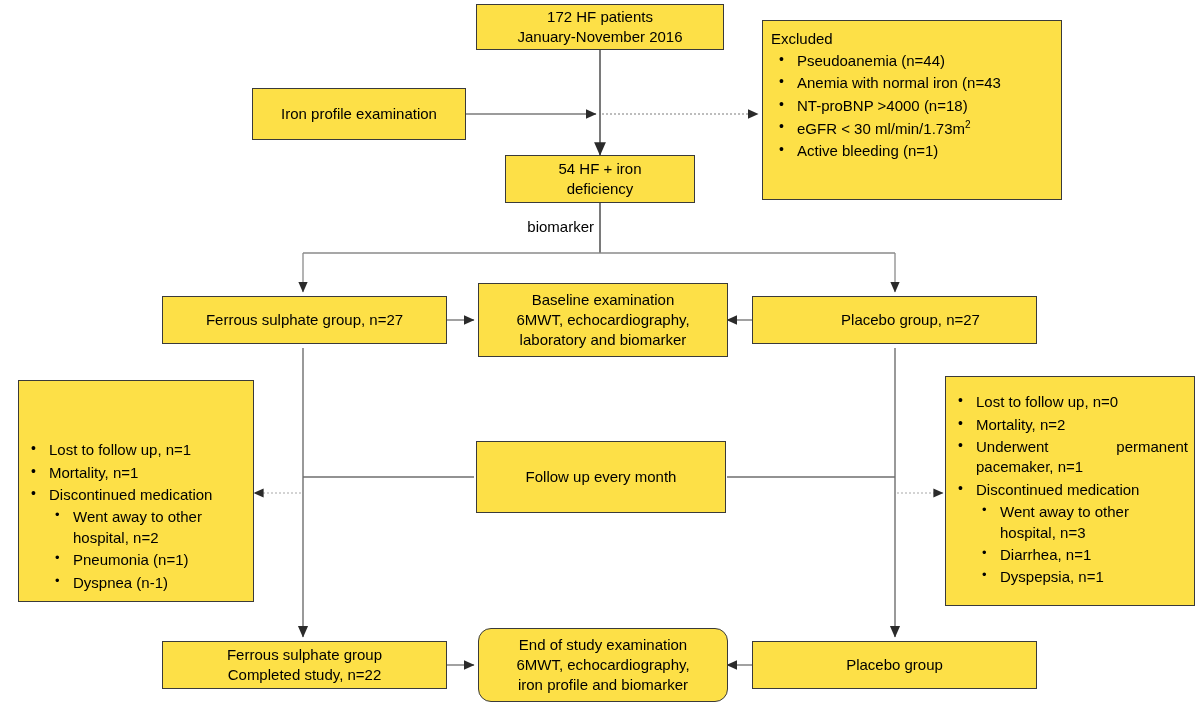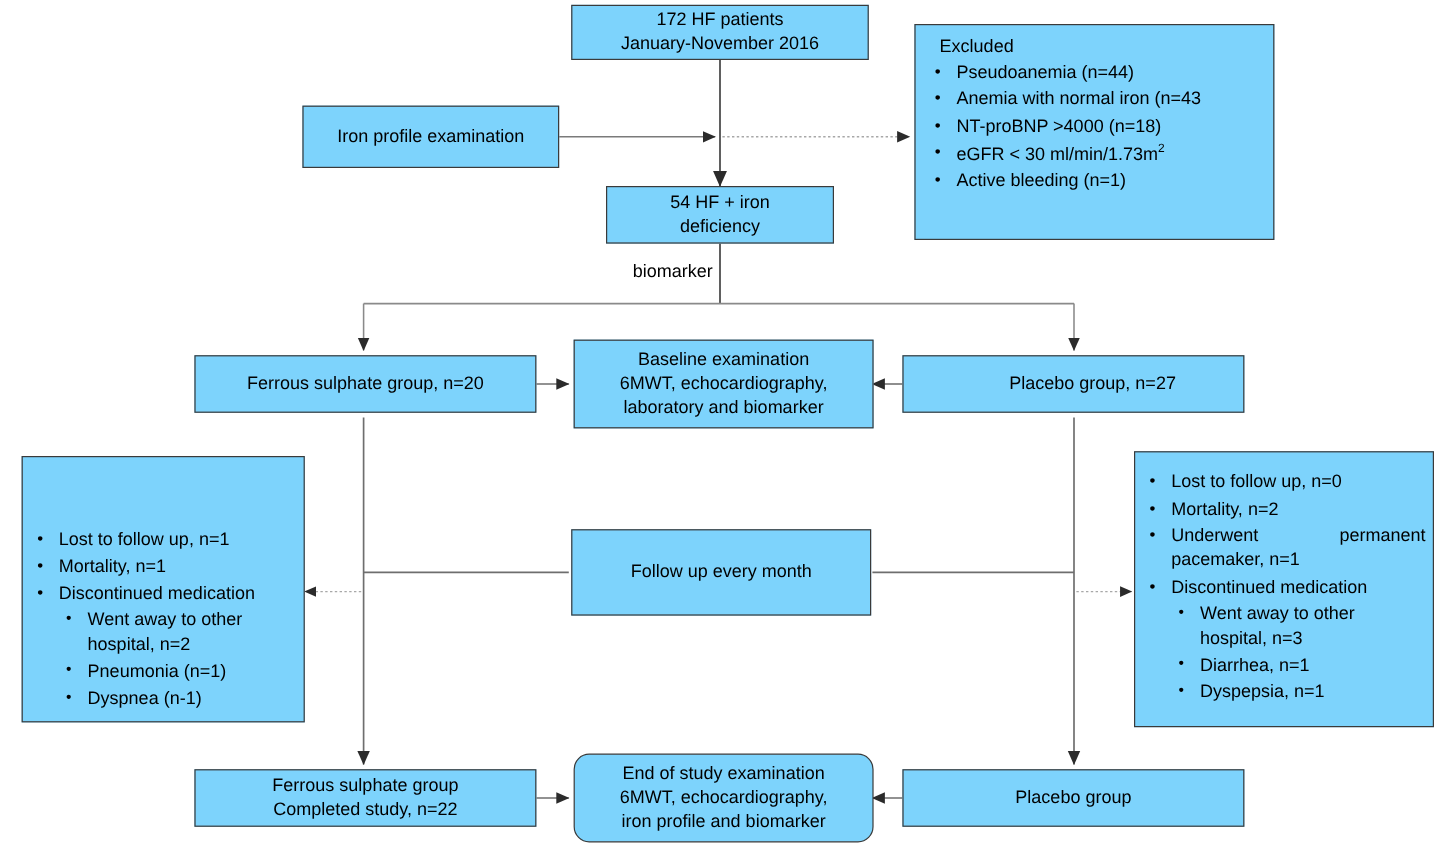--- a/index.html
+++ b/index.html
@@ -19,21 +19,21 @@
     width: 1200px; height: 716px;
   }
   svg.connectors {
     position: absolute; left: 0; top: 0;
     width: 1200px; height: 716px;
     pointer-events: none;
   }
   .box {
     position: absolute;
     border: 1.6px solid #3a3a3a;
-    background: #7dd3fc;
+    background: #fde047;
     display: flex;
     flex-direction: column;
     justify-content: center;
     font-size: 15px;
     line-height: 1.32;
     z-index: 3;
   }
   .box.center { align-items: center; text-align: center; }
   .box.left   { align-items: flex-start; text-align: left; }
   .lines { width: 100%; }
@@ -135,42 +135,42 @@
     </div>
   </div>
 
   <div class="box center" style="left:252px; top:88px; width:214px; height:52px;">
     <div class="lines">
       <span class="ln">Iron profile examination</span>
     </div>
   </div>
 
   <div class="box left" style="left:762px; top:20px; width:300px; height:180px; justify-content:flex-start; padding:8px 6px 6px 8px;">
-    <div class="ln" style="margin-bottom:2px;margin-left:12px;">Excluded</div>
+    <div class="ln" style="margin-bottom:2px;">Excluded</div>
     <ul class="bl">
       <li>Pseudoanemia (n=44)</li>
       <li>Anemia with normal iron (n=43</li>
       <li>NT-proBNP &gt;4000 (n=18)</li>
       <li><span>eGFR &lt; 30 ml/min/1.73m</span><sup>2</sup></li>
       <li>Active bleeding (n=1)</li>
     </ul>
   </div>
 
   <div class="box center" style="left:505px; top:155px; width:190px; height:48px;">
     <div class="lines">
       <span class="ln">54 HF + iron</span>
       <span class="ln">deficiency</span>
     </div>
   </div>
 
   <div class="lbl" style="left:498px; top:218px; width:96px; text-align:right;">biomarker</div>
 
   <div class="box center" style="left:162px; top:296px; width:285px; height:48px;">
     <div class="lines">
-      <span class="ln">Ferrous sulphate group, n=20</span>
+      <span class="ln">Ferrous sulphate group, n=27</span>
     </div>
   </div>
 
   <div class="box center" style="left:478px; top:283px; width:250px; height:74px;">
     <div class="lines">
       <span class="ln">Baseline examination</span>
       <span class="ln">6MWT, echocardiography,</span>
       <span class="ln">laboratory and biomarker</span>
     </div>
   </div>

